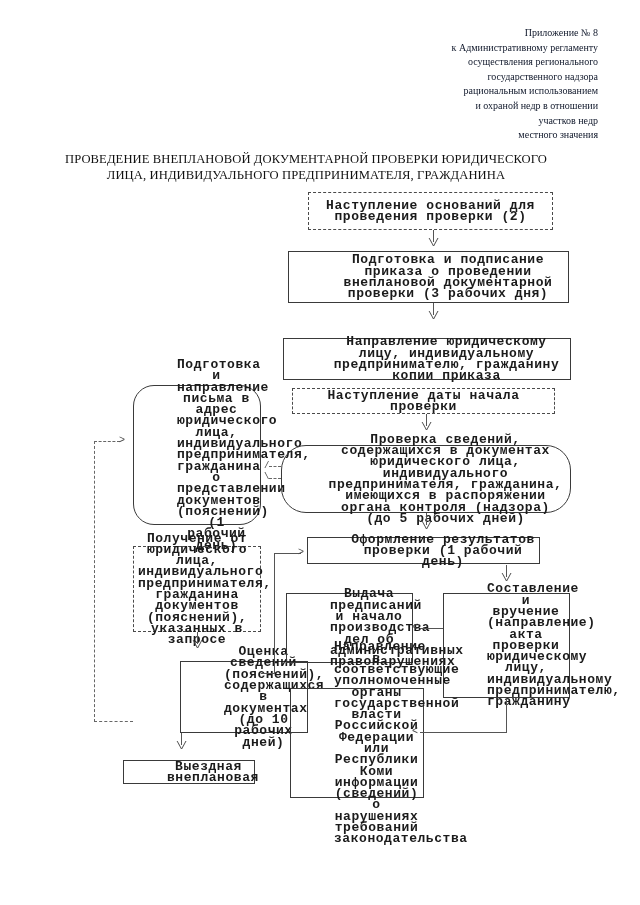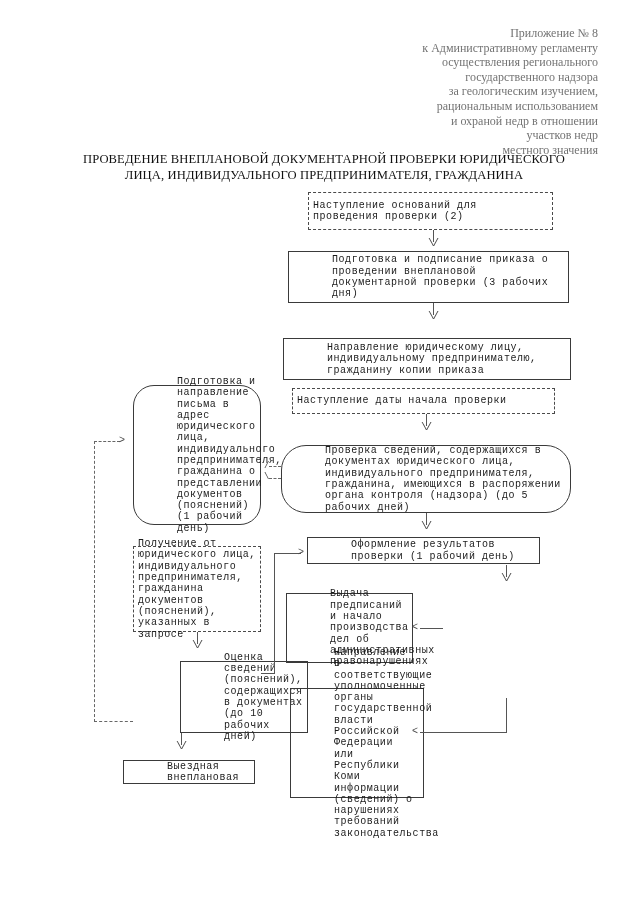--- a/index.html
+++ b/index.html
@@ -19,54 +19,56 @@
   }
 
   
   .header-block {
     position: absolute;
     top: 26px;
     right: 42px;
     width: 330px;
     text-align: right;
     font-family: "Liberation Serif", "DejaVu Serif", serif;
-    font-size: 12px;
+    font-size: 10px;
     line-height: 14.6px;
-    color: #737373;
+    color: #0f172a;
   }
   .header-block div { white-space: nowrap; }
 
   
   .doc-title {
     position: absolute;
     top: 152px;
-    left: 59px;
+    left: 41px;
     width: 530px;
     text-align: center;
     font-family: "Liberation Serif", "DejaVu Serif", serif;
     font-size: 12.6px;
     line-height: 15.6px;
     color: #111;
     letter-spacing: 0.1px;
   }
 
   
   .box {
     position: absolute;
     box-sizing: border-box;
     display: flex;
     align-items: center;
     justify-content: center;
     font-family: "Liberation Mono", "DejaVu Sans Mono", monospace;
-    font-size: 10px;
+    font-size: 13px;
     line-height: 11.3px;
+    text-align: center;
     color: #1b1b1b;
     letter-spacing: 0.55px;
     padding: 3px 4px;
     background: transparent;
+    font-weight: bold;
   }
   .box.dashed { border: 1px dashed #4a4a4a; }
   .box.solid  { border: 1px solid #3a3a3a; padding-left: 43px; }
   .box .txt { width: 100%; }
 
   
   .vline {
     position: absolute;
     width: 0;
     border-left: 1px solid #555;
@@ -94,21 +96,20 @@
 </head>
 <body>
 
 <div id="page">
 
   <div class="header-block">
     <div>Приложение № 8</div>
     <div>к Административному регламенту</div>
     <div>осуществления регионального</div>
     <div>государственного надзора</div>
-    <div>за геологическим изучением,</div>
     <div>рациональным использованием</div>
     <div>и охраной недр в отношении</div>
     <div>участков недр</div>
     <div>местного значения</div>
   </div>
 
   <div class="doc-title">
     <div>ПРОВЕДЕНИЕ ВНЕПЛАНОВОЙ ДОКУМЕНТАРНОЙ ПРОВЕРКИ ЮРИДИЧЕСКОГО</div>
     <div>ЛИЦА, ИНДИВИДУАЛЬНОГО ПРЕДПРИНИМАТЕЛЯ, ГРАЖДАНИНА</div>
   </div>
@@ -168,20 +169,23 @@
   <div class="glyph down" style="left:176px; top:741px;">\/</div>
 
   <div class="box solid" style="left:123px; top:760px; width:132px; height:24px;">
     <span class="txt">Выездная внеплановая</span>
   </div>
 
   <div class="box solid" style="left:286px; top:593px; width:127px; height:70px;">
     <span class="txt">Выдача предписаний и начало производства дел об административных правонарушениях</span>
   </div>
 
+  <div class="box solid" style="left:443px; top:593px; width:127px; height:105px;">
+    <span class="txt">Составление и вручение (направление) акта проверки юридическому лицу, индивидуальному предпринимателю, гражданину</span>
+  </div>
 
   <div class="box solid" style="left:278px; top:688px; width:134px; height:110px;margin-left:12px;">
     <span class="txt">Направление в соответствующие уполномоченные органы государственной власти Российской Федерации или Республики Коми информации (сведений) о нарушениях требований законодательства</span>
   </div>
 
   <div class="vline" style="left:506px; top:565px; height:12px;"></div>
   <div class="glyph down" style="left:501px; top:573px;">\/</div>
 
   <div class="hline" style="left:420px; top:628px; width:23px;"></div>
   <div class="glyph" style="left:412px; top:623px;">&lt;</div>

